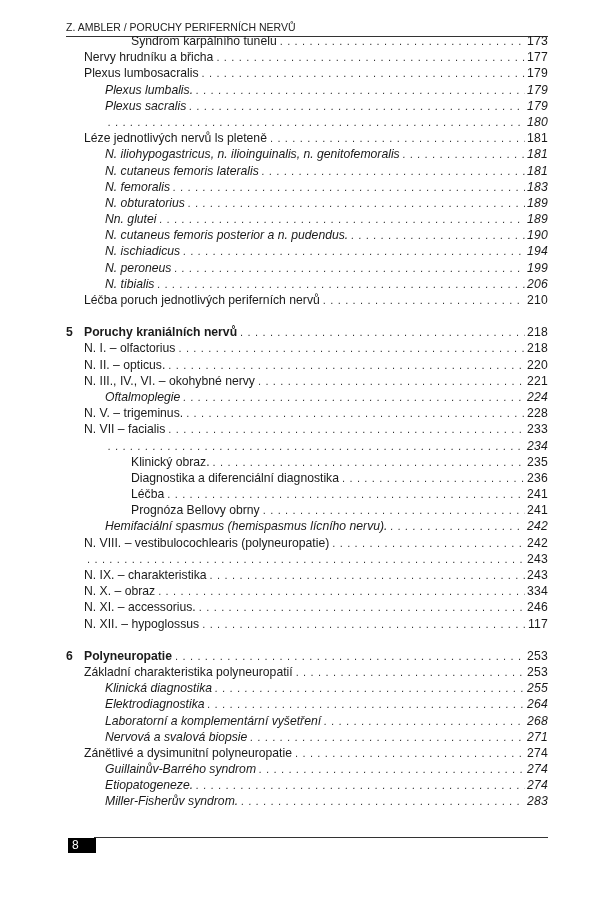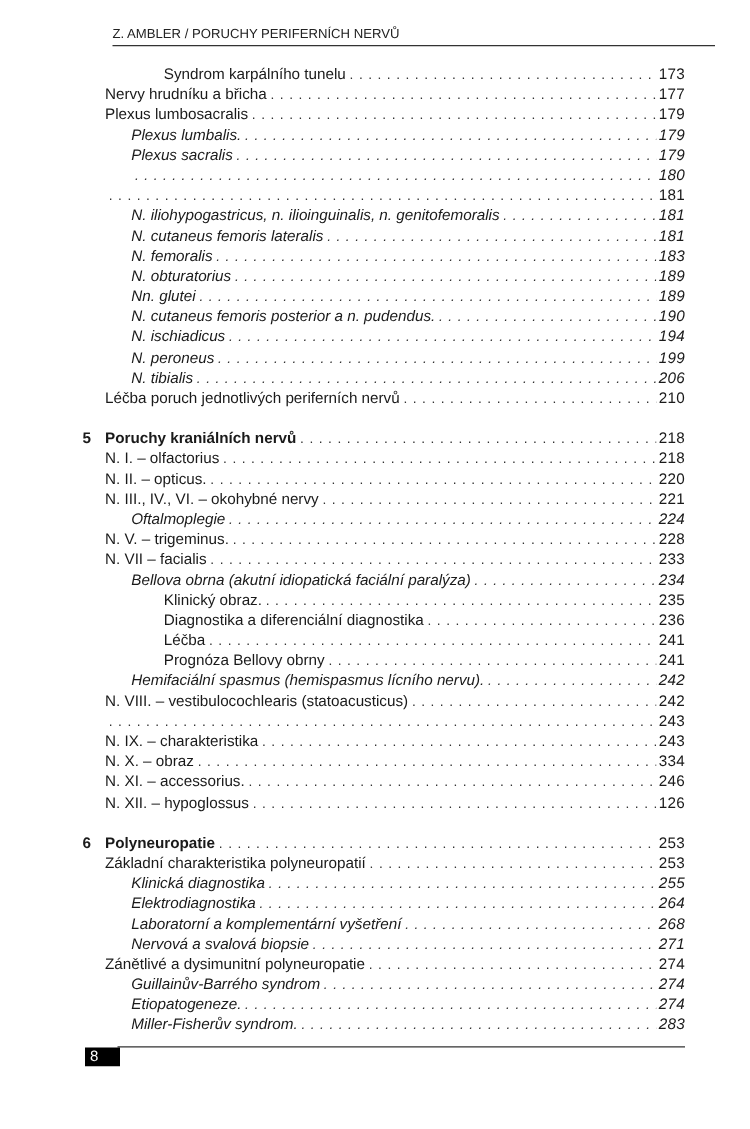--- a/index.html
+++ b/index.html
@@ -3,24 +3,24 @@
 <meta charset="utf-8">
 <style>
   html, body { margin:0; padding:0; }
   body {
     width:600px; height:903px; background:#ffffff; position:relative; overflow:hidden;
     font-family:"Liberation Sans", sans-serif; color:#1a1a1a;
   }
   .header {
     position:absolute; left:66px; top:20px; width:482px; height:16px;
     border-bottom:1.5px solid #333;
-    font-size:10.5px; letter-spacing:0; line-height:14px; color:#222;margin-left:24px;
+    font-size:10.5px; letter-spacing:0; line-height:14px; color:#222;
   }
   .toc {
-    position:absolute; left:66px; top:51px; width:482px;
+    position:absolute; left:66px; top:33px; width:482px;
     font-size:12.2px; line-height:16.2px;
   }
   .row {
     display:flex; align-items:baseline; height:16.2px; white-space:nowrap;
   }
   .row .num { width:18px; flex:0 0 18px; font-weight:bold; }
   .row .title { flex:0 0 auto; }
   .row .leader {
     flex:1 1 auto; overflow:hidden; margin:0 2px 0 3px; color:#333;
     letter-spacing:4.4px; font-size:11px;
@@ -72,20 +72,21 @@
       <div class="row lvl2">
         <span class="title">Plexus sacralis</span>
         <span class="leader">........................................................................................................................</span>
         <span class="page">179</span>
       </div>
       <div class="row lvl2">
         <span class="leader">........................................................................................................................</span>
         <span class="page">180</span>
       </div>
       <div class="row lvl1">
+        <span class="title">Léze jednotlivých nervů ls pleteně</span>
         <span class="leader">........................................................................................................................</span>
         <span class="page">181</span>
       </div>
       <div class="row lvl2">
         <span class="title">N. iliohypogastricus, n. ilioinguinalis, n. genitofemoralis</span>
         <span class="leader">........................................................................................................................</span>
         <span class="page">181</span>
       </div>
       <div class="row lvl2">
         <span class="title">N. cutaneus femoris lateralis</span>
@@ -166,21 +167,20 @@
           <span class="title">N. V. – trigeminus.</span>
           <span class="leader">........................................................................................................................</span>
           <span class="page">228</span>
         </div>
         <div class="row lvl1">
           <span class="title">N. VII – facialis</span>
           <span class="leader">........................................................................................................................</span>
           <span class="page">233</span>
         </div>
         <div class="row lvl2">
-          <span class="title">Bellova obrna (akutní idiopatická faciální paralýza)</span>
           <span class="leader">........................................................................................................................</span>
           <span class="page">234</span>
         </div>
         <div class="row lvl3">
           <span class="title">Klinický obraz.</span>
           <span class="leader">........................................................................................................................</span>
           <span class="page">235</span>
         </div>
         <div class="row lvl3">
           <span class="title">Diagnostika a diferenciální diagnostika</span>
@@ -196,21 +196,21 @@
           <span class="title">Prognóza Bellovy obrny</span>
           <span class="leader">........................................................................................................................</span>
           <span class="page">241</span>
         </div>
         <div class="row lvl2">
           <span class="title">Hemifaciální spasmus (hemispasmus lícního nervu).</span>
           <span class="leader">........................................................................................................................</span>
           <span class="page">242</span>
         </div>
         <div class="row lvl1">
-          <span class="title">N. VIII. – vestibulocochlearis (statoacusticus)</span>
+          <span class="title">N. VIII. – vestibulocochlearis (polyneuropatie)</span>
           <span class="leader">........................................................................................................................</span>
           <span class="page">242</span>
         </div>
         <div class="row lvl1">
           <span class="leader">........................................................................................................................</span>
           <span class="page">243</span>
         </div>
         <div class="row lvl1">
           <span class="title">N. IX. – charakteristika</span>
           <span class="leader">........................................................................................................................</span>
@@ -222,21 +222,21 @@
           <span class="page">334</span>
         </div>
         <div class="row lvl1">
           <span class="title">N. XI. – accessorius.</span>
           <span class="leader">........................................................................................................................</span>
           <span class="page">246</span>
         </div>
         <div class="row lvl1">
           <span class="title">N. XII. – hypoglossus</span>
           <span class="leader">........................................................................................................................</span>
-          <span class="page">126</span>
+          <span class="page">117</span>
         </div>
       </div>
   </div>
   <div class="gap"></div>
   <div id="ch6">
     <div class="row lvl0 bold">
       <span class="num">6</span>
       <span class="title">Polyneuropatie</span>
       <span class="leader">........................................................................................................................</span>
       <span class="page">253</span>

